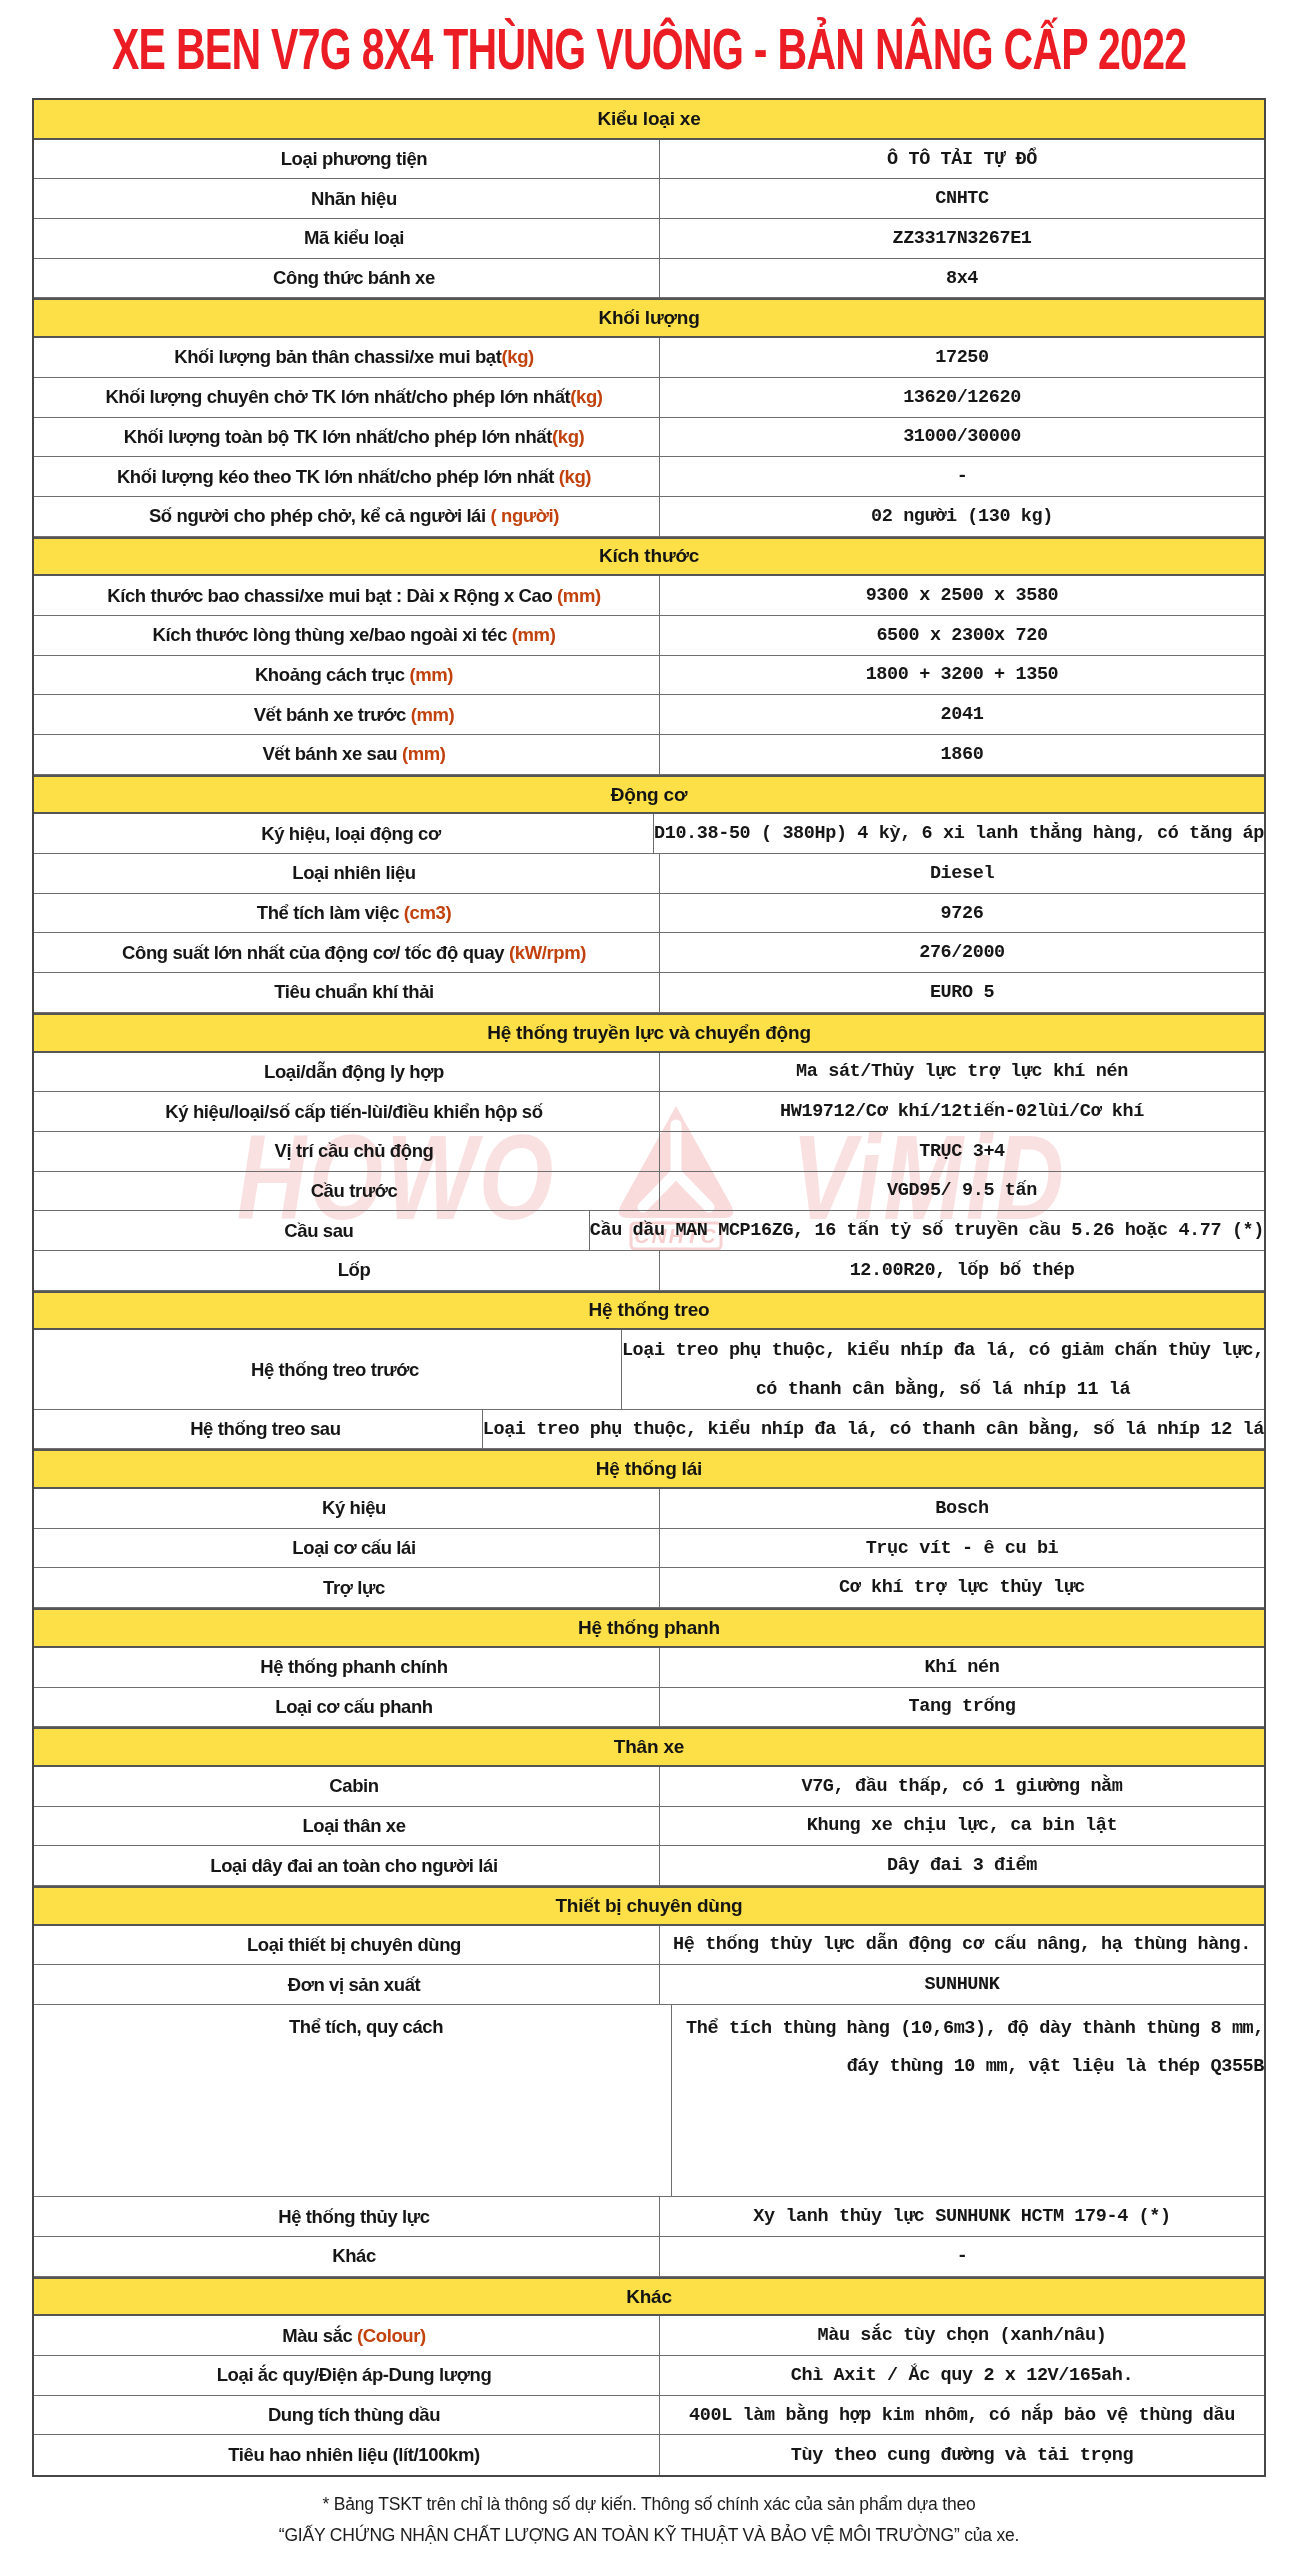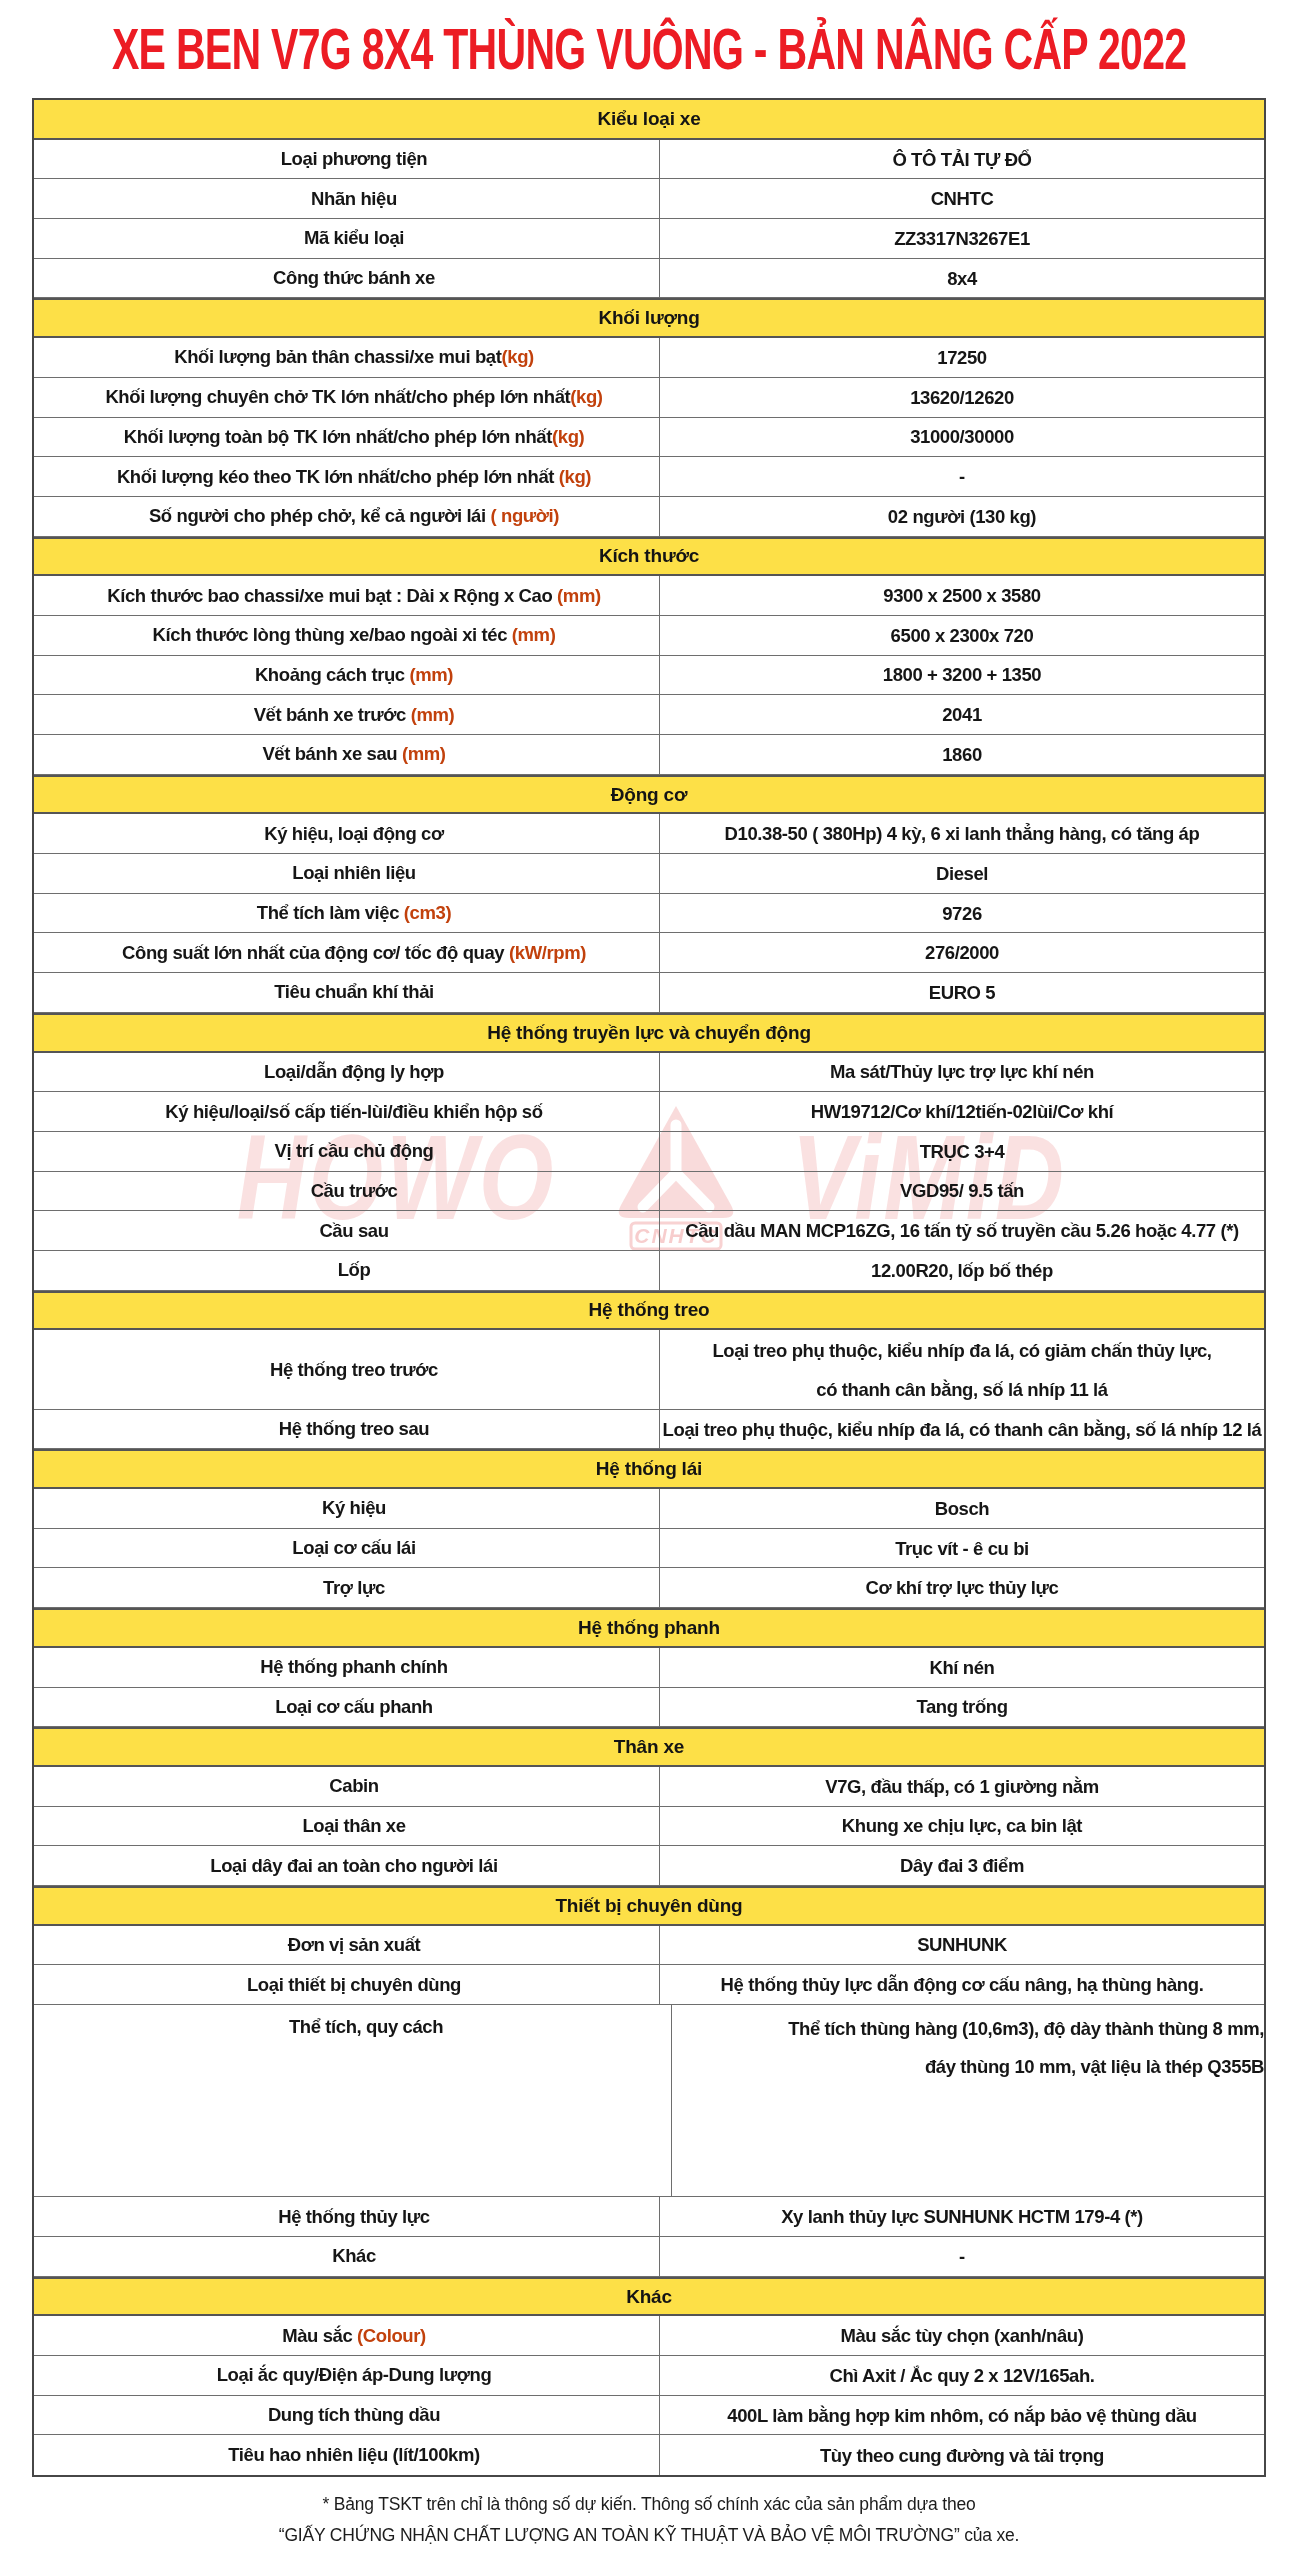--- a/index.html
+++ b/index.html
@@ -25,21 +25,21 @@
   .rows-box > .row:last-child { border-bottom:none; }
 
   .cell-label { width:626px; border-right:1.5px solid #6e6e6e;
     display:flex; align-items:center; padding-left:25px; padding-right:10px;
     font-size:18.5px; font-weight:700; color:#161616; letter-spacing:-.4px;justify-content:center; }
   .cell-label .unit { color:#c2410c; font-weight:700; white-space:pre; }
   .cell-label .lbl { white-space:pre-wrap; }
 
   .cell-value { flex:1; display:flex; flex-direction:column; align-items:center; justify-content:center;
     font-size:18.5px; font-weight:700; color:#161616; letter-spacing:-.4px; text-align:center; }
-  .vline { white-space:nowrap; line-height:39px; }
+  .vline { white-space:nowrap; line-height:39px;font-family:Liberation Mono, monospace; }
 
   .row.xtall .cell-label { align-items:flex-start; padding-top:11px; }
   .row.xtall .cell-value { justify-content:flex-start; padding-top:5px;align-items:flex-end; }
   .row.xtall .vline { line-height:38px; }
 
   .watermark { position:absolute; left:0; top:1012px; width:100%; height:130px;
     display:flex; align-items:center; justify-content:center; gap:12px;
     pointer-events:none; z-index:1; }
   .wm-text { font-size:120px; font-weight:800; font-style:italic; white-space:nowrap;
     color:rgba(226,77,77,.17); transform:scaleX(.8); letter-spacing:3px; }
@@ -368,32 +368,32 @@
         <div class="cell-label">
           <span class="lbl">Loại dây đai an toàn cho người lái</span>
         </div>
         <div class="cell-value">
           <div class="vline">Dây đai 3 điểm</div>
         </div>
       </div>
       <div class="sec-header">Thiết bị chuyên dùng</div>
       <div class="row">
         <div class="cell-label">
+          <span class="lbl">Loại thiết bị chuyên dùng</span>
+        </div>
+        <div class="cell-value">
+          <div class="vline">Hệ thống thủy lực dẫn động cơ cấu nâng, hạ thùng hàng.</div>
+        </div>
+      </div>
+      <div class="row">
+        <div class="cell-label">
           <span class="lbl">Đơn vị sản xuất</span>
         </div>
         <div class="cell-value">
           <div class="vline">SUNHUNK</div>
-        </div>
-      </div>
-      <div class="row">
-        <div class="cell-label">
-          <span class="lbl">Loại thiết bị chuyên dùng</span>
-        </div>
-        <div class="cell-value">
-          <div class="vline">Hệ thống thủy lực dẫn động cơ cấu nâng, hạ thùng hàng.</div>
         </div>
       </div>
       <div class="row xtall">
         <div class="cell-label">
           <span class="lbl">Thể tích, quy cách</span>
         </div>
         <div class="cell-value">
           <div class="vline">Thể tích thùng hàng (10,6m3), độ dày thành thùng 8 mm,</div>
           <div class="vline">đáy thùng 10 mm, vật liệu là thép Q355B</div>
         </div>

